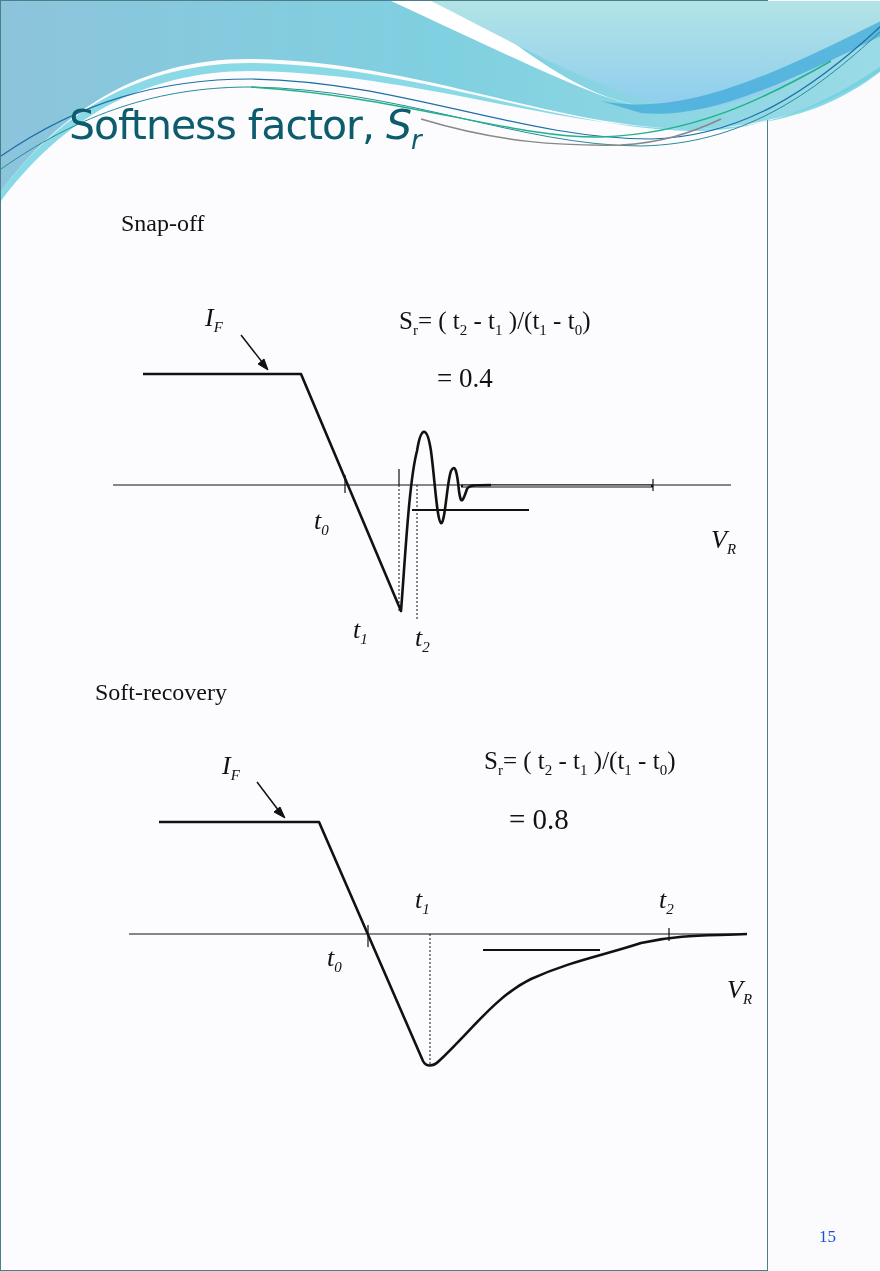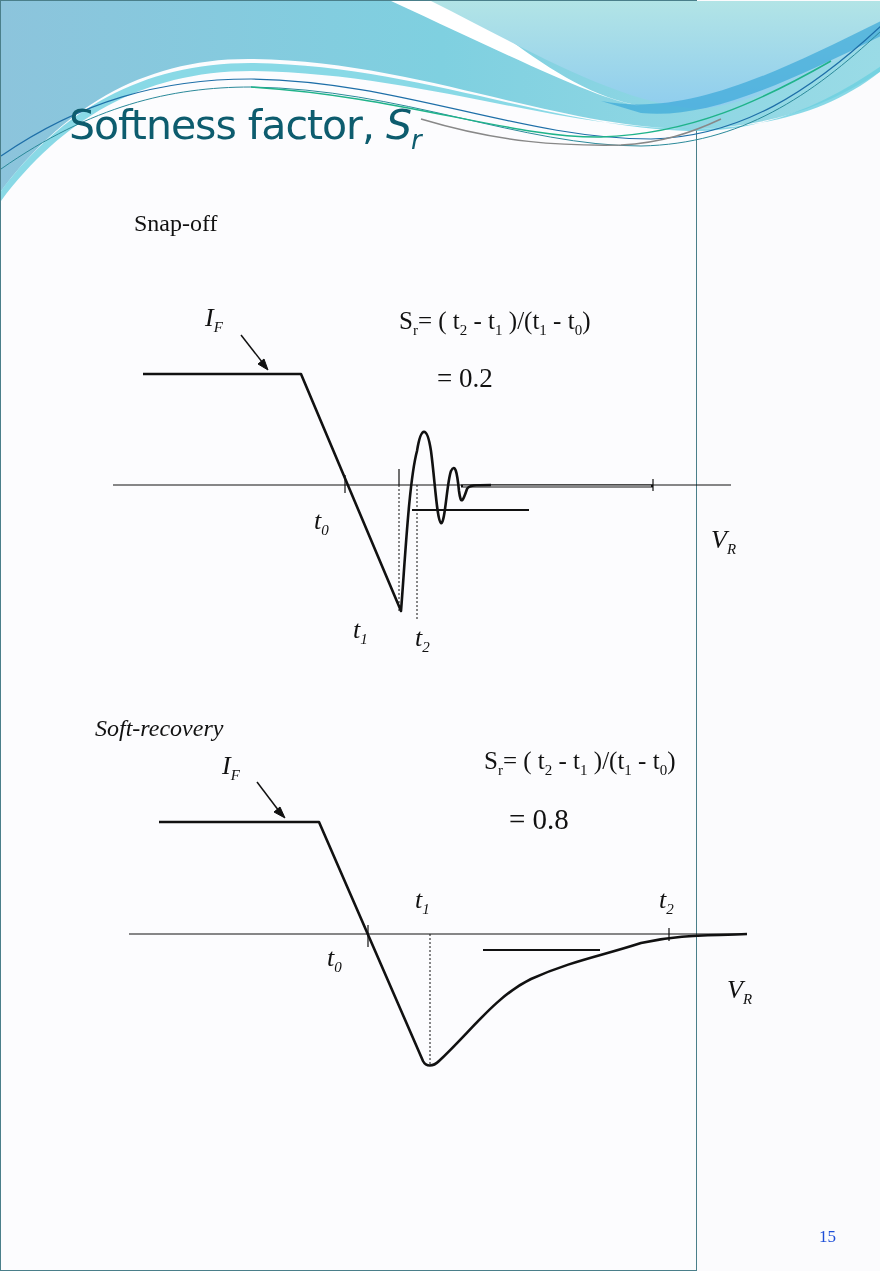--- a/index.html
+++ b/index.html
@@ -1,17 +1,17 @@
 <!DOCTYPE html>
 <html><head>
   <meta charset="utf-8">
   <style>
     html, body { margin: 0; padding: 0; }
     body { width: 880px; height: 1271px; background: #fbfbfd; position: relative; overflow: hidden; font-family: "Liberation Serif", serif; }
-    .slide { position: absolute; left: 0; top: 0; width: 697px; height: 1271px; border: 1px solid #4a7f8a; box-sizing: border-box; background: #fcfcfe; }
+    .slide { position: absolute; left: 0; top: 0; width: 768px; height: 1271px; border: 1px solid #4a7f8a; box-sizing: border-box; background: #fcfcfe; }
     .header-svg { position: absolute; left: 0; top: 0; width: 880px; height: 200px; }
     .title { position: absolute; left: 68px; top: 100px; font-family: "DejaVu Sans", sans-serif; font-size: 41px; color: #0d5c6e; letter-spacing: -1px; }
     .title .sub { font-style: italic; }
     .title .sub sub { font-size: 26px; vertical-align: -10px; }
     .lbl { position: absolute; color: #111; font-family: "Liberation Serif", serif; }
     .section { font-size: 24px; }
     .it { font-style: italic; font-size: 26px; text-align: center; }
     .it sub { font-size: 15px; vertical-align: -6px; }
     .formula { font-size: 25px; white-space: nowrap; }
     .formula sub { font-size: 15px; vertical-align: -6px; }
@@ -91,30 +91,30 @@
       <path d="M284,817 L273,811 L279,806 Z" fill="#111"></path>
 
       <path d="M158,821 L318,821 L422,1060 C425,1066 432,1066 438,1060 C470,1030 495,995 530,978 C570,960 600,955 640,942 C680,933 710,935 746,933" stroke-width="2.6" stroke-linejoin="round"></path>
 
       <line x1="429" y1="933" x2="429" y2="1063" stroke-width="1" stroke-dasharray="2,2"></line>
 
       <line x1="482" y1="949" x2="599" y2="949" stroke-width="2"></line>
     </g>
   </svg>
 
-  <div class="lbl section" style="left:120px;top:209px;margin-left:13px;">Snap-off</div>
+  <div class="lbl section" style="left:120px;top:209px;">Snap-off</div>
   <div class="lbl it" style="left:204px;top:302px;"><span>I</span><sub>F</sub></div>
   <div class="lbl formula" style="left:398px;top:306px;"><span>S</span><sub>r</sub><span>= ( t</span><sub>2</sub><span> - t</span><sub>1</sub><span> )/(t</span><sub>1</sub><span> - t</span><sub>0</sub><span>)</span></div>
-  <div class="lbl formula" style="left:436px;top:362px;font-size:27px;">= 0.2</div>
+  <div class="lbl formula" style="left:436px;top:362px;font-size:27px;">= 0.4</div>
   <div class="lbl it" style="left:313px;top:505px;"><span>t</span><sub>0</sub></div>
   <div class="lbl it" style="left:352px;top:614px;"><span>t</span><sub>1</sub></div>
   <div class="lbl it" style="left:414px;top:622px;"><span>t</span><sub>2</sub></div>
   <div class="lbl it" style="left:710px;top:524px;"><span>V</span><sub>R</sub></div>
 
-  <div class="lbl section" style="left:94px;top:714px;font-style:italic;">Soft-recovery</div>
+  <div class="lbl section" style="left:94px;top:678px;">Soft-recovery</div>
   <div class="lbl it" style="left:221px;top:750px;"><span>I</span><sub>F</sub></div>
   <div class="lbl formula" style="left:483px;top:746px;"><span>S</span><sub>r</sub><span>= ( t</span><sub>2</sub><span> - t</span><sub>1</sub><span> )/(t</span><sub>1</sub><span> - t</span><sub>0</sub><span>)</span></div>
   <div class="lbl formula" style="left:508px;top:802px;font-size:29px;">= 0.8</div>
   <div class="lbl it" style="left:326px;top:942px;"><span>t</span><sub>0</sub></div>
   <div class="lbl it" style="left:414px;top:884px;"><span>t</span><sub>1</sub></div>
   <div class="lbl it" style="left:658px;top:884px;"><span>t</span><sub>2</sub></div>
   <div class="lbl it" style="left:726px;top:974px;"><span>V</span><sub>R</sub></div>
 
   <div class="page-num">15</div>
 </div>

